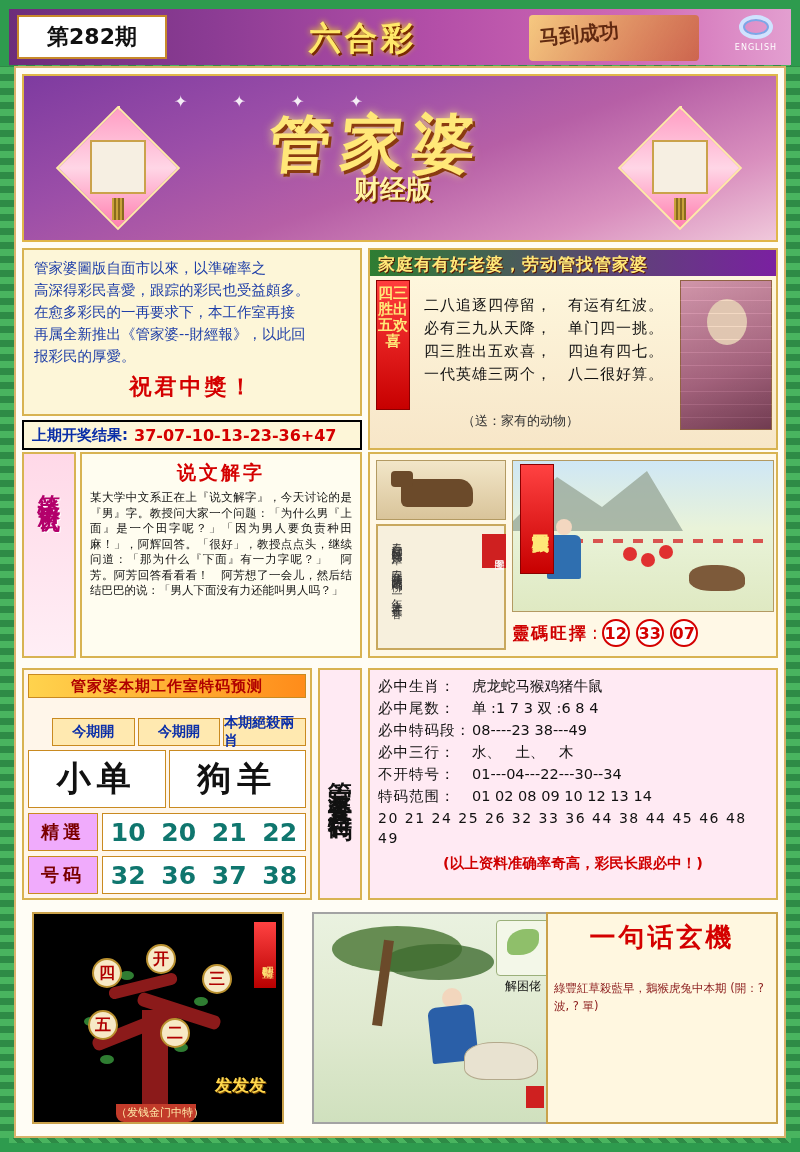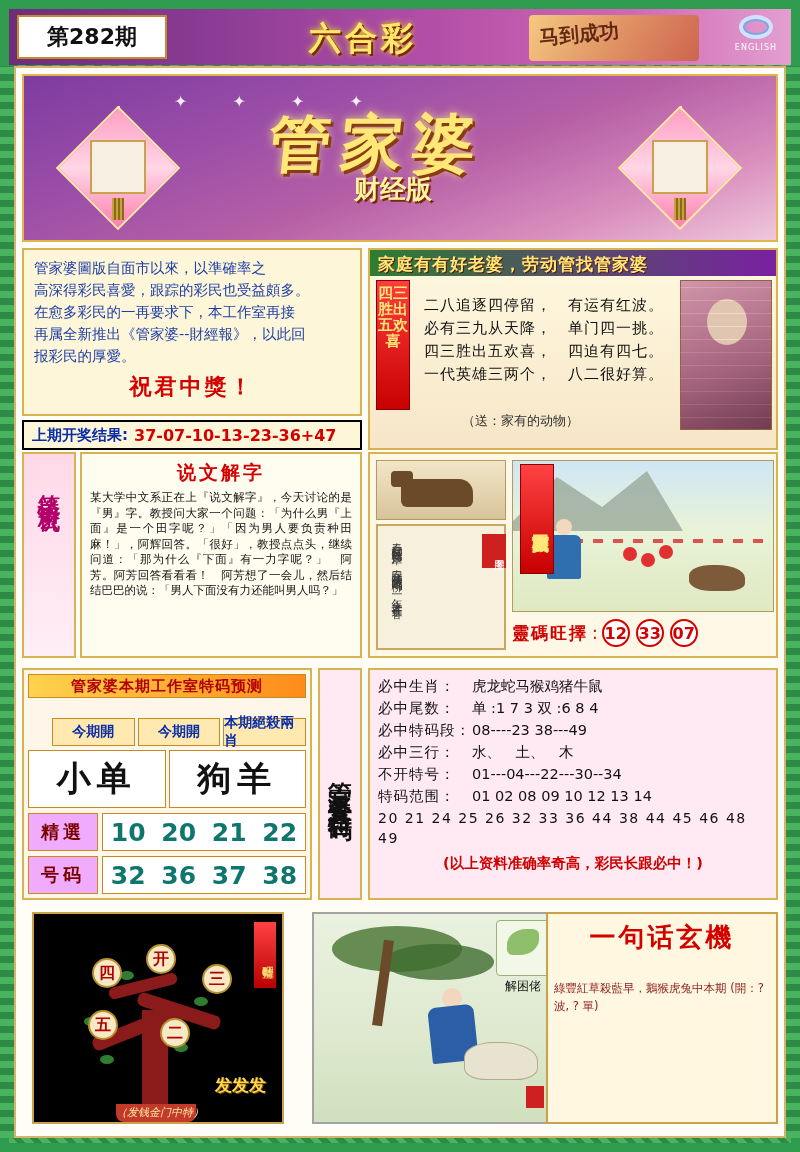--- a/index.html
+++ b/index.html
@@ -388,21 +388,21 @@
     display:flex; align-items:center; justify-content:center;
     font-size:16px; font-weight:bold; color:#b00000;
   }
   .treebox .gold {
     position:absolute; right:16px; bottom:28px;
     color:#ffd84d; font-size:17px; font-weight:bold; line-height:17px;
     text-shadow:1px 1px 0 #7a4a00;
   }
   .treebox .cap {
     position:absolute; left:0; bottom:2px; width:252px; text-align:center;
-    color:#ffe9a8; font-size:11px;font-style:italic;
+    color:#ffe9a8; font-size:11px;
   }
   .treebox .side {
     position:absolute; right:6px; top:8px; width:22px; height:66px;
     background:linear-gradient(180deg,#ff4242,#b80000);
     color:#ffe878; font-size:12px; writing-mode:vertical-rl;
     text-orientation:upright; text-align:center; padding-top:3px;
   }
 
   .paintbox {
     position:absolute; left:292px; top:912px; width:246px; height:212px;

